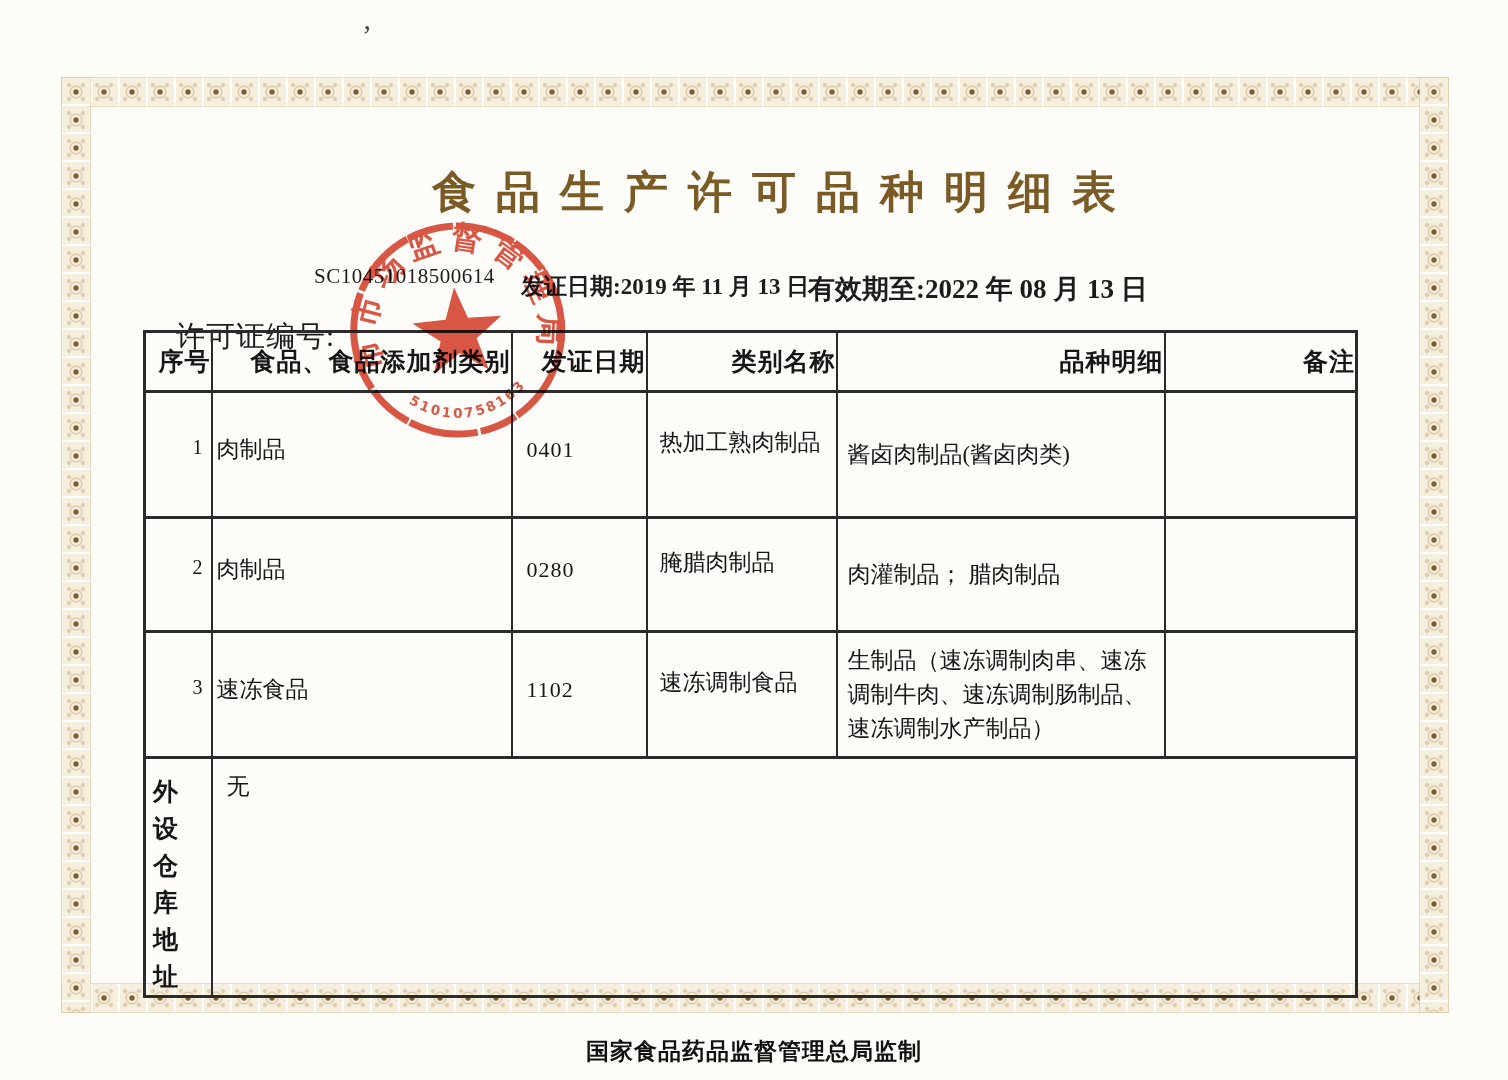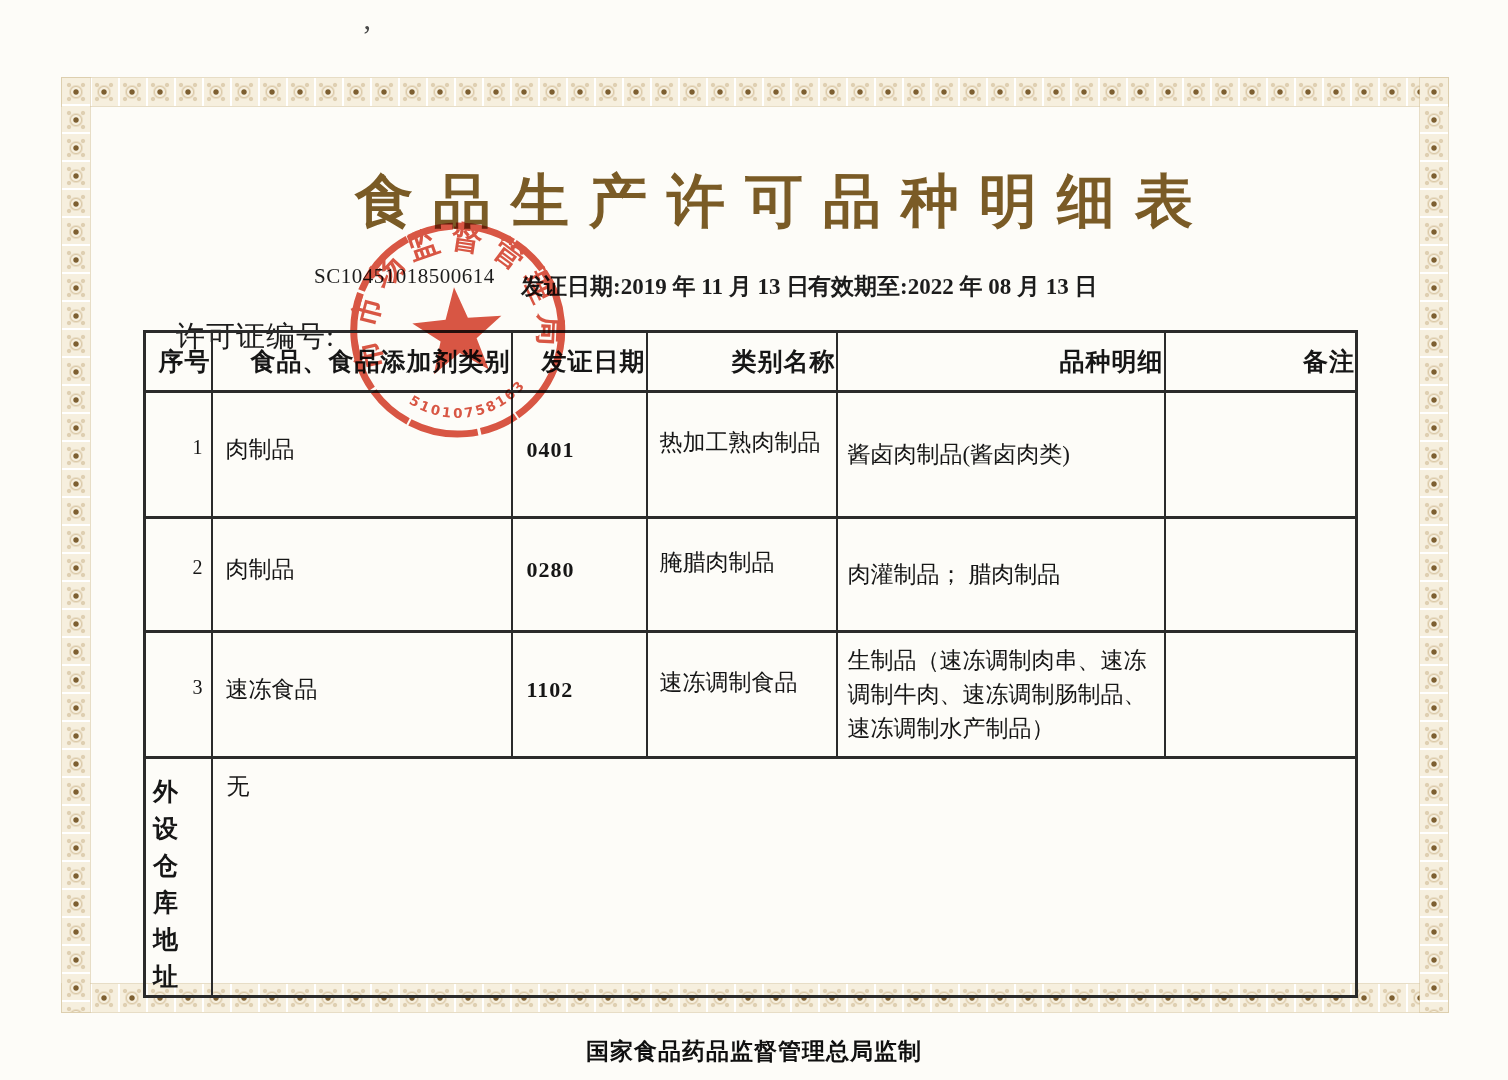--- a/index.html
+++ b/index.html
@@ -37,46 +37,46 @@
   }
   .strip.top{left:62px;top:78px;width:1386px;}
   .strip.bottom{left:62px;top:984px;width:1386px;}
   .strip.left{left:62px;top:78px;height:934px;}
   .strip.right{left:1420px;top:78px;height:934px;}
 
   
   .speck{position:absolute;left:362px;top:18px;font-size:30px;color:#4a4a4a;}
   .title{
     position:absolute;left:95px;top:163px;width:1358px;margin:0;
-    text-align:center;font-size:58px;font-weight:bold;color:#7a5b26;
+    text-align:center;font-size:44px;font-weight:bold;color:#7a5b26;
     letter-spacing:20px;text-indent:20px;white-space:nowrap;
   }
   .lic-label{position:absolute;left:176px;top:277px;font-size:29px;font-weight:normal;letter-spacing:1px;margin-top:40px;}
   .lic-num{position:absolute;left:314px;top:264px;font-size:21px;letter-spacing:.5px;}
   .lic-date{position:absolute;left:521px;top:271px;font-size:23px;font-weight:bold;}
-  .lic-valid{position:absolute;left:808px;top:271px;font-size:23px;font-weight:bold;}
+  .lic-valid{position:absolute;left:808px;top:271px;font-size:27px;font-weight:bold;}
 
   
   table.doc{
     position:absolute;left:143px;top:330px;width:1212px;
     border-collapse:collapse;table-layout:fixed;
     font-size:23px;color:#161616;
   }
   table.doc{border:3px solid #2b2b2b;}
   table.doc th, table.doc td{
     border-left:2px solid #2b2b2b;border-right:2px solid #2b2b2b;
     border-top:3px solid #2b2b2b;border-bottom:3px solid #2b2b2b;
     overflow:hidden;
   }
   table.doc th{font-size:25px;font-weight:bold;text-align:right;vertical-align:middle;padding:0;letter-spacing:1px;}
   tr.hdr{height:60px;}
   tr.r1{height:126px;} tr.r2{height:114px;} tr.r3{height:126px;} tr.wh{height:174px;}
   td.seq{text-align:right;padding:0 8px 14px 0;font-size:20px;vertical-align:middle;}
-  td.cat{padding:0 6px 10px 13px;vertical-align:middle;}
-  td.code{padding:0 22px 10px 14px;font-size:22px;vertical-align:middle;letter-spacing:1px;font-weight:bold;}
+  td.cat{padding:0 6px 10px 4px;vertical-align:middle;}
+  td.code{padding:0 22px 10px 14px;font-size:22px;vertical-align:middle;letter-spacing:1px;}
   td.name{padding:0 4px 25px 12px;vertical-align:middle;}
   td.detail{padding:4px 10px 4px 10px;vertical-align:middle;line-height:34px;}
   td.remark{vertical-align:middle;}
   td.wh-label{
     font-weight:bold;font-size:25px;vertical-align:top;
     padding:14px 8px 0 7px;line-height:37px;letter-spacing:2px;
     word-break:break-all;
   }
   td.wh-value{vertical-align:top;padding:12px 0 0 14px;}
 

